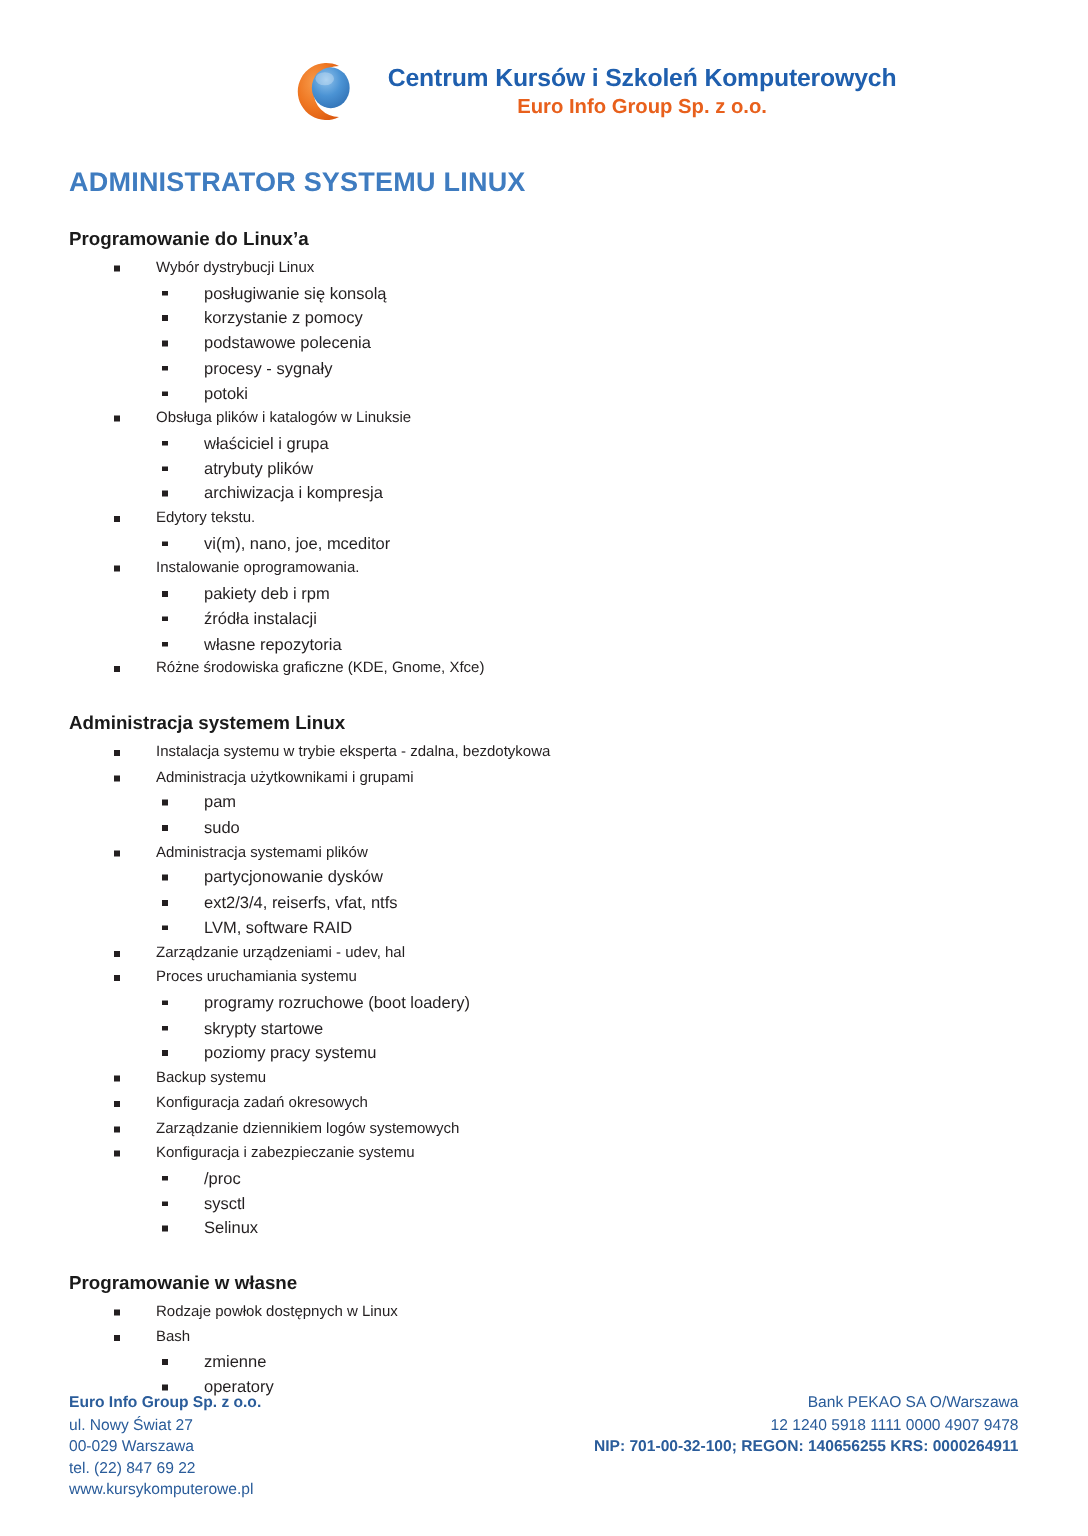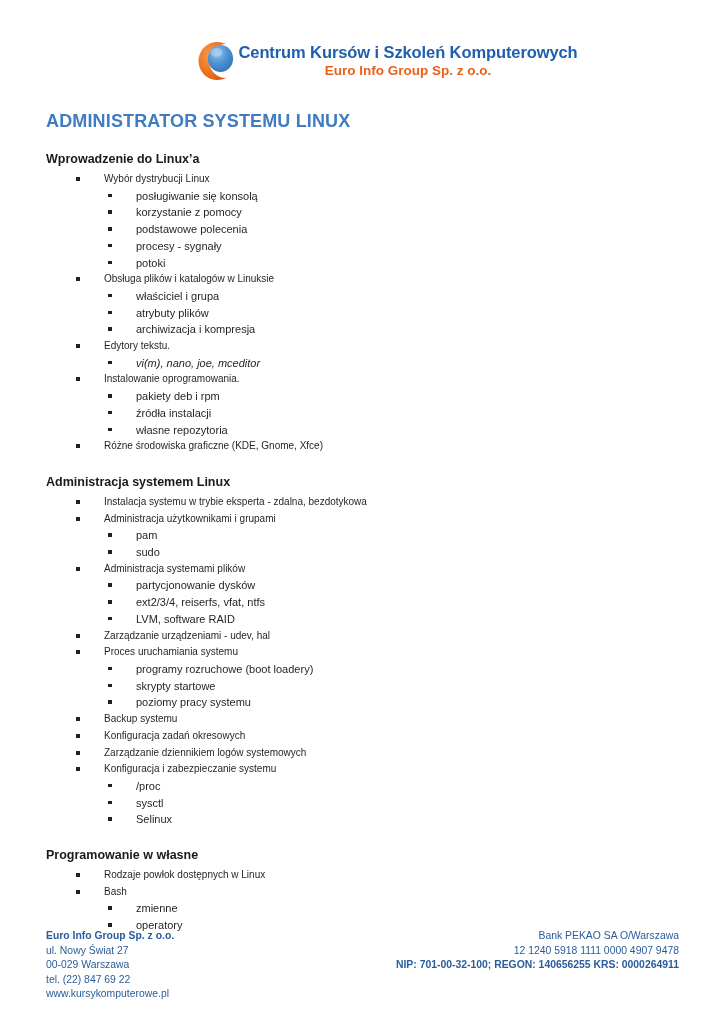--- a/index.html
+++ b/index.html
@@ -28,21 +28,21 @@
   .header {
     padding-top: 33px;
     display: flex;
     justify-content: center;
   }
   .logo-box {
     width: 340px;
     height: 56px;
     display: flex;
     align-items: center;
-    gap: 0;
+    gap: 20px;
   }
   .logo-mark {
     width: 46px;
     height: 46px;
     flex: 0 0 46px;
     position: relative;
   }
   .logo-text {
     display: flex;
     flex-direction: column;
@@ -167,42 +167,42 @@
         <span class="logo-line1">Centrum Kursów i Szkoleń Komputerowych</span>
         <span class="logo-line2">Euro Info Group Sp. z o.o.</span>
       </span>
     </div>
   </div>
 
   <div class="doc-title">ADMINISTRATOR SYSTEMU LINUX</div>
 
   <div id="sections-root">
       <div class="section">
-        <div class="section-heading">Wprowadzenie do Linux’a</div>
+        <div class="section-heading">Programowanie do Linux’a</div>
         <ul class="lvl1">
           <li class="item"><span class="bullet"></span>Wybór dystrybucji Linux</li>
           <li style="list-style: none;">
             <ul class="lvl2">
               <li class="item sub"><span class="bullet"></span>posługiwanie się konsolą</li>
               <li class="item sub"><span class="bullet"></span>korzystanie z pomocy</li>
               <li class="item sub"><span class="bullet"></span>podstawowe polecenia</li>
               <li class="item sub"><span class="bullet"></span>procesy - sygnały</li>
               <li class="item sub"><span class="bullet"></span>potoki</li>
             </ul>
           </li>
           <li class="item"><span class="bullet"></span>Obsługa plików i katalogów w Linuksie</li>
           <li style="list-style: none;">
             <ul class="lvl2">
               <li class="item sub"><span class="bullet"></span>właściciel i grupa</li>
               <li class="item sub"><span class="bullet"></span>atrybuty plików</li>
               <li class="item sub"><span class="bullet"></span>archiwizacja i kompresja</li>
             </ul>
           </li>
           <li class="item"><span class="bullet"></span>Edytory tekstu.</li>
-          <li style="list-style: none; font-style: italic;">
+          <li style="list-style: none;">
             <ul class="lvl2">
               <li class="item sub"><span class="bullet"></span>vi(m), nano, joe, mceditor</li>
             </ul>
           </li>
           <li class="item"><span class="bullet"></span>Instalowanie oprogramowania.</li>
           <li style="list-style: none;">
             <ul class="lvl2">
               <li class="item sub"><span class="bullet"></span>pakiety deb i rpm</li>
               <li class="item sub"><span class="bullet"></span>źródła instalacji</li>
               <li class="item sub"><span class="bullet"></span>własne repozytoria</li>

